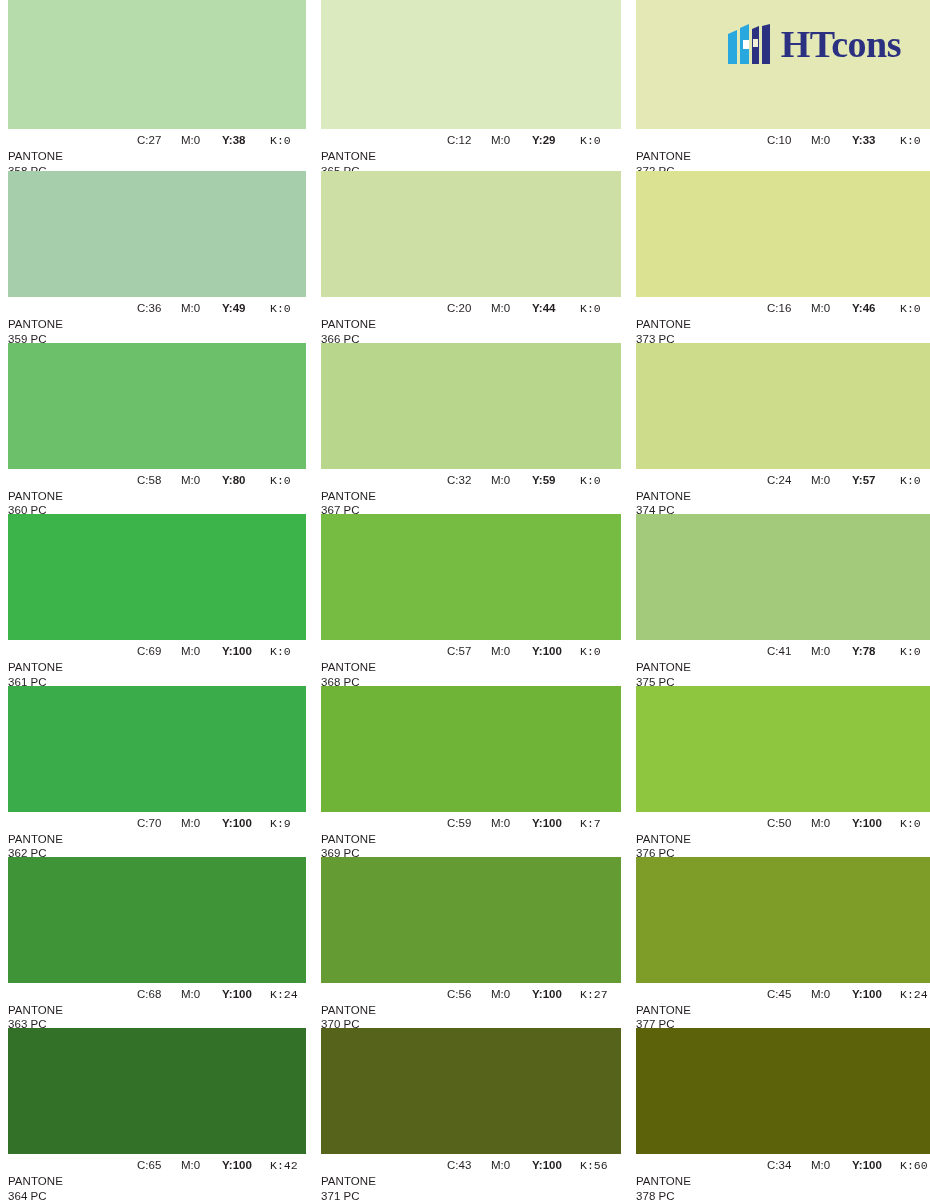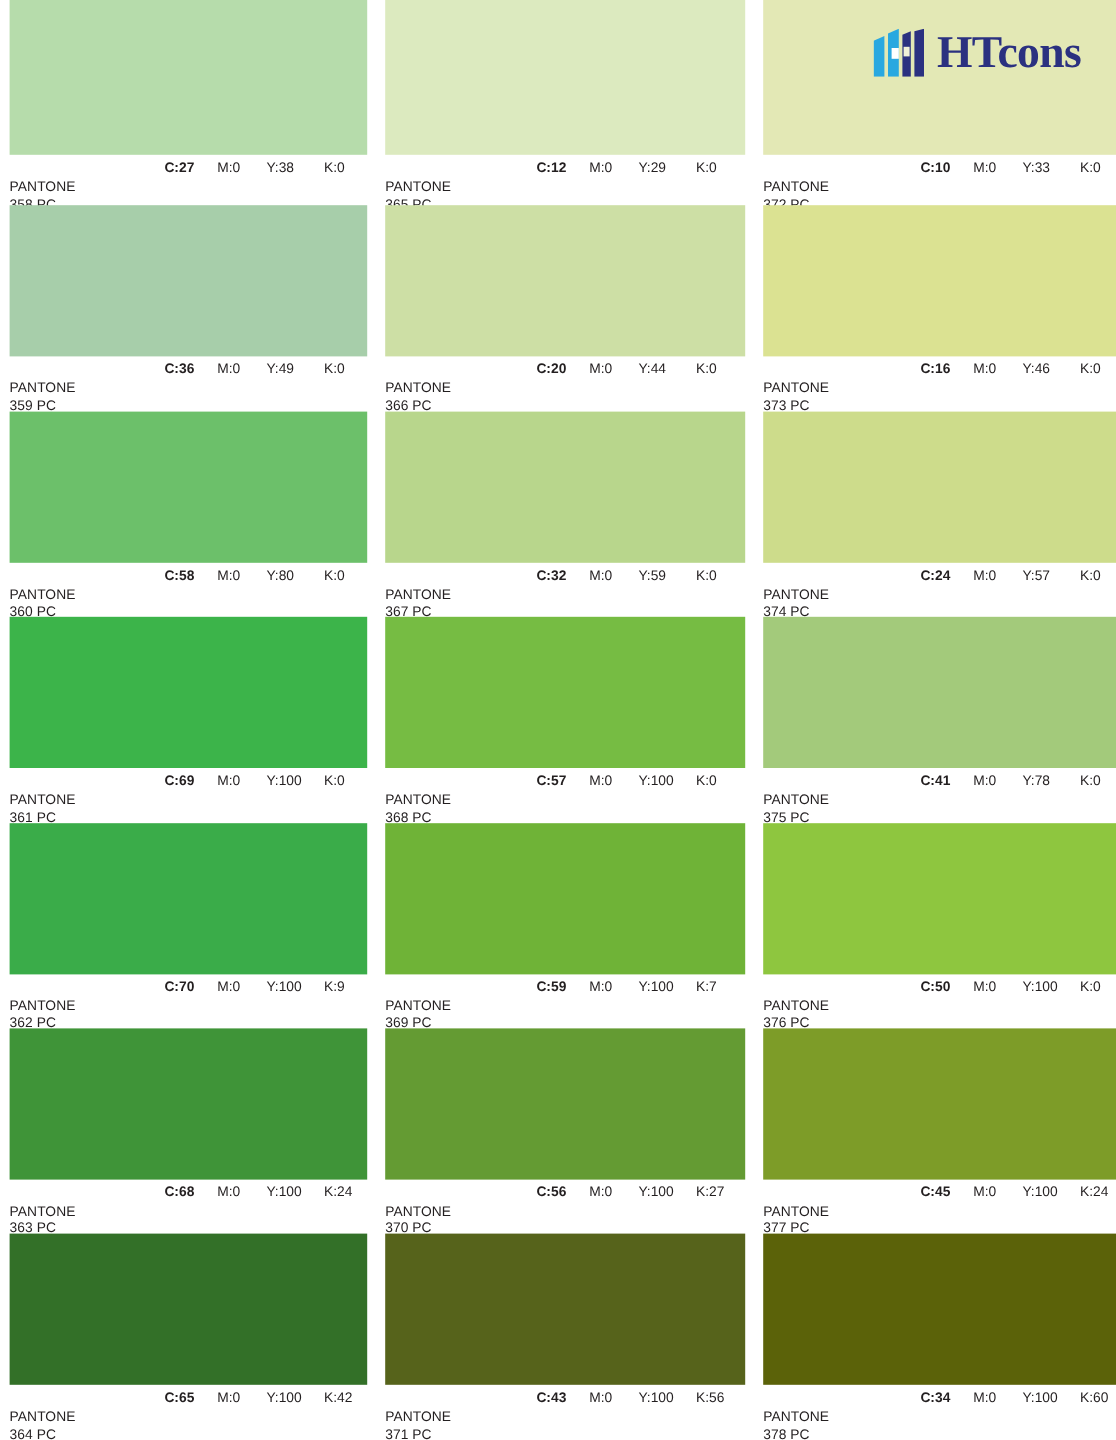--- a/index.html
+++ b/index.html
@@ -65,24 +65,24 @@
 
   .cmyk {
     position: absolute;
     top: 4px;
     font-size: 11.5px;
     color: #231f20;
     line-height: 14.5px;
     white-space: nowrap;
   }
   .cmyk span { display: inline-block; }
-  .cmyk .c { width: 44px; font-weight: bold; }
+  .cmyk .c { width: 44px; }
   .cmyk .m { width: 41px; }
-  .cmyk .y { width: 48px; }
-  .cmyk .k { width: auto; }
+  .cmyk .y { width: 48px; font-weight: bold; }
+  .cmyk .k { width: auto; font-family: Liberation Mono, monospace; }
 
   .cell.c0 .cmyk { left: 129px; }
   .cell.c1 .cmyk { left: 126px; }
   .cell.c2 .cmyk { left: 131px; }
 
   
   .logo {
     position: absolute;
     right: 29px;
     top: 24px;

